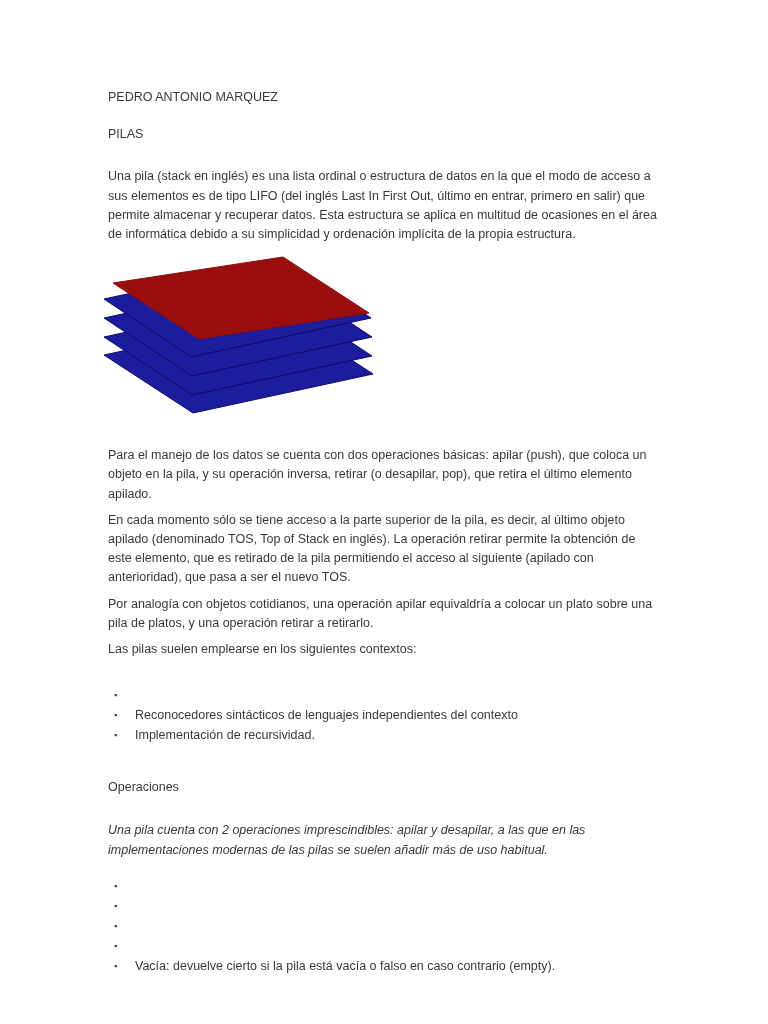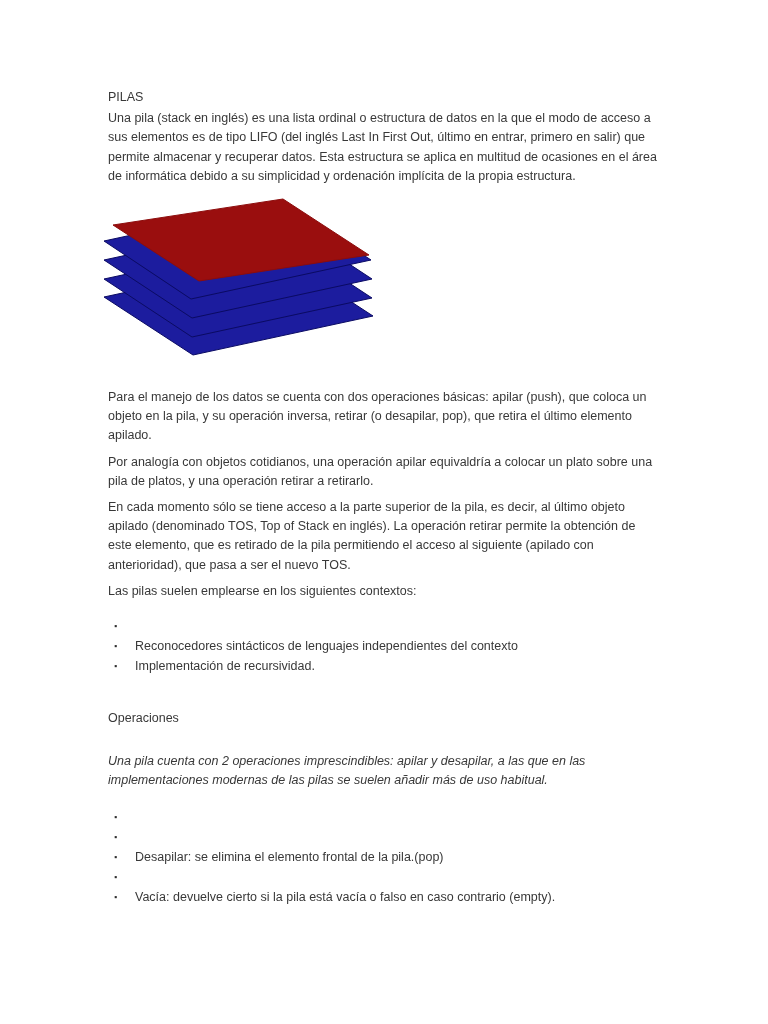--- a/index.html
+++ b/index.html
@@ -12,70 +12,71 @@
     color: #383838;
     overflow: hidden;
   }
   .doc {
     padding: 88px 100px 0 108px;
     font-size: 12.5px;
     line-height: 19.2px;
   }
   .line { width: 553px; margin: 0; }
   .author { margin-bottom: 18px; }
-  .title { margin-bottom: 2px; }
+  .title { margin-bottom: 23px; }
   .para { width: 553px; margin: 0 0 7px 0; }
   .intro { margin-bottom: 5px; }
   .figure-wrap {
     margin: 10px 0 22px -8px;
     width: 280px;
     height: 170px;
   }
   .plate-blue { stroke: #0b0b63; stroke-width: 1; stroke-linejoin: round; }
   .plate-red  { stroke: #8c0d0d; stroke-width: 1; stroke-linejoin: round; }
-  .p-contextos { margin-bottom: 15px; }
+  .p-contextos { margin-bottom: 26px; }
   .list { margin: 0; padding: 0; list-style: none; width: 553px; }
   .list-contexts { margin-bottom: 31px; }
   .list-ops { margin-bottom: 0; }
   .list-item { display: flex; line-height: 20px; }
   .bullet {
     flex: 0 0 27px;
     padding-left: 6px;
     font-size: 8.5px;
     line-height: 20px;
     color: #2e2e2e;
   }
   .ops-heading { margin: 33px 0 24px 0; }
   .ops-intro { margin-bottom: 16px; font-style: italic; }
 </style>
 </head>
 <body>
 
 <div class="doc">
 
+  <p class="line author">PEDRO ANTONIO MARQUEZ</p>
 
   <p class="line title">PILAS</p>
 
   <p class="para intro">Una pila (stack en inglés) es una lista ordinal o estructura de datos en la que el modo de acceso a sus elementos es de tipo LIFO (del inglés Last In First Out, último en entrar, primero en salir) que permite almacenar y recuperar datos. Esta estructura se aplica en multitud de ocasiones en el área de informática debido a su simplicidad y ordenación implícita de la propia estructura.</p>
 
   <div class="figure-wrap">
     <svg width="280" height="170" viewBox="0 0 280 170">
       <polygon class="plate-blue" points="4,101 184,62 273,120 93,159" fill="#1c1c9e"></polygon>
       <polygon class="plate-blue" points="4,83 184,44 272,102 92,141" fill="#1c1c9e"></polygon>
       <polygon class="plate-blue" points="4,64 184,25 272,83 92,122" fill="#1c1c9e"></polygon>
       <polygon class="plate-blue" points="4,45 184,6 271,64 91,103" fill="#1c1c9e"></polygon>
       <polygon class="plate-red" points="13,29 183,3 269,59 99,85" fill="#9a0e0e"></polygon>
     </svg>
   </div>
 
   <p class="para">Para el manejo de los datos se cuenta con dos operaciones básicas: apilar (push), que coloca un objeto en la pila, y su operación inversa, retirar (o desapilar, pop), que retira el último elemento apilado.</p>
 
+  <p class="para">En cada momento sólo se tiene acceso a la parte superior de la pila, es decir, al último objeto apilado (denominado TOS, Top of Stack en inglés). La operación retirar permite la obtención de este elemento, que es retirado de la pila permitiendo el acceso al siguiente (apilado con anterioridad), que pasa a ser el nuevo TOS.</p>
+
   <p class="para">Por analogía con objetos cotidianos, una operación apilar equivaldría a colocar un plato sobre una pila de platos, y una operación retirar a retirarlo.</p>
-
-  <p class="para">En cada momento sólo se tiene acceso a la parte superior de la pila, es decir, al último objeto apilado (denominado TOS, Top of Stack en inglés). La operación retirar permite la obtención de este elemento, que es retirado de la pila permitiendo el acceso al siguiente (apilado con anterioridad), que pasa a ser el nuevo TOS.</p>
 
   <p class="para p-contextos">Las pilas suelen emplearse en los siguientes contextos:</p>
 
   <ul class="list list-contexts">
     <li class="list-item">
       <span class="bullet">▪</span>
     </li>
     <li class="list-item">
       <span class="bullet">▪</span>
       <span>Reconocedores sintácticos de lenguajes independientes del contexto</span>
@@ -92,21 +93,20 @@
 
   <ul class="list list-ops">
     <li class="list-item">
       <span class="bullet">▪</span>
     </li>
     <li class="list-item">
       <span class="bullet">▪</span>
     </li>
     <li class="list-item">
       <span class="bullet">▪</span>
-      <span>Desapilar: se elimina el elemento frontal de la pila.(pop)</span>
     </li>
     <li class="list-item">
       <span class="bullet">▪</span>
     </li>
     <li class="list-item">
       <span class="bullet">▪</span>
       <span>Vacía: devuelve cierto si la pila está vacía o falso en caso contrario (empty).</span>
     </li>
   </ul>
 

